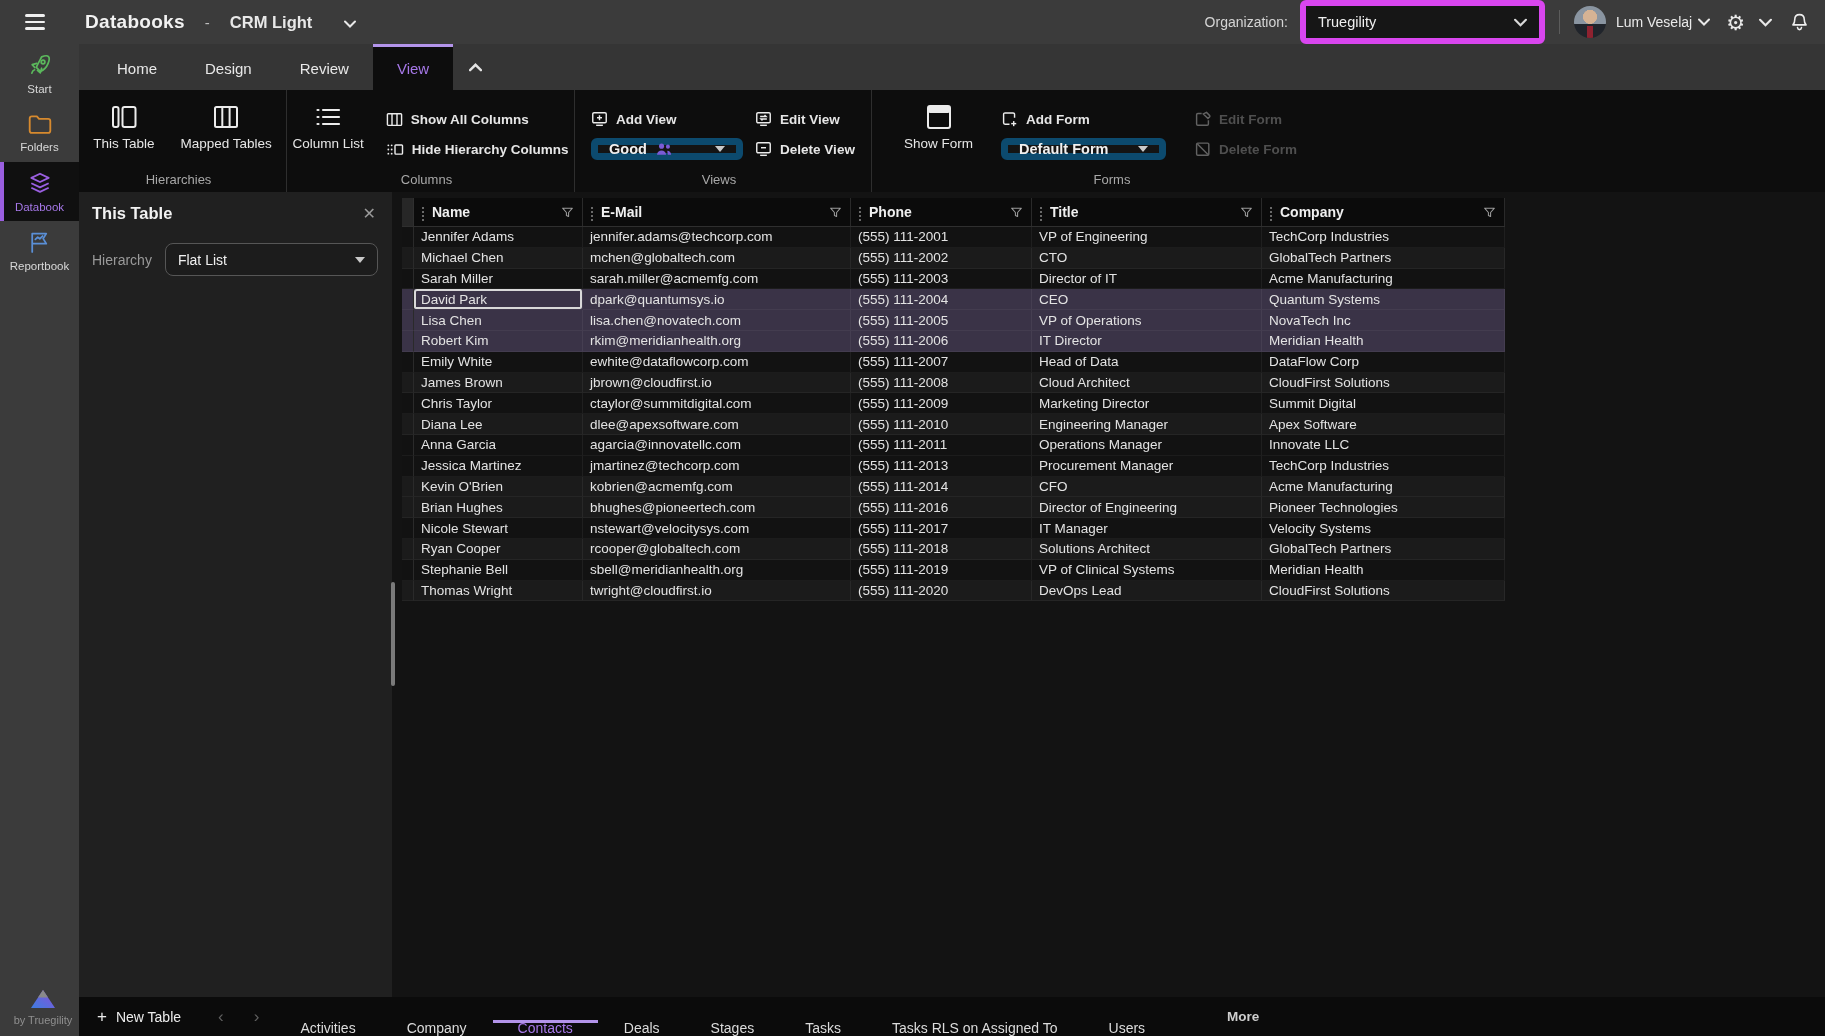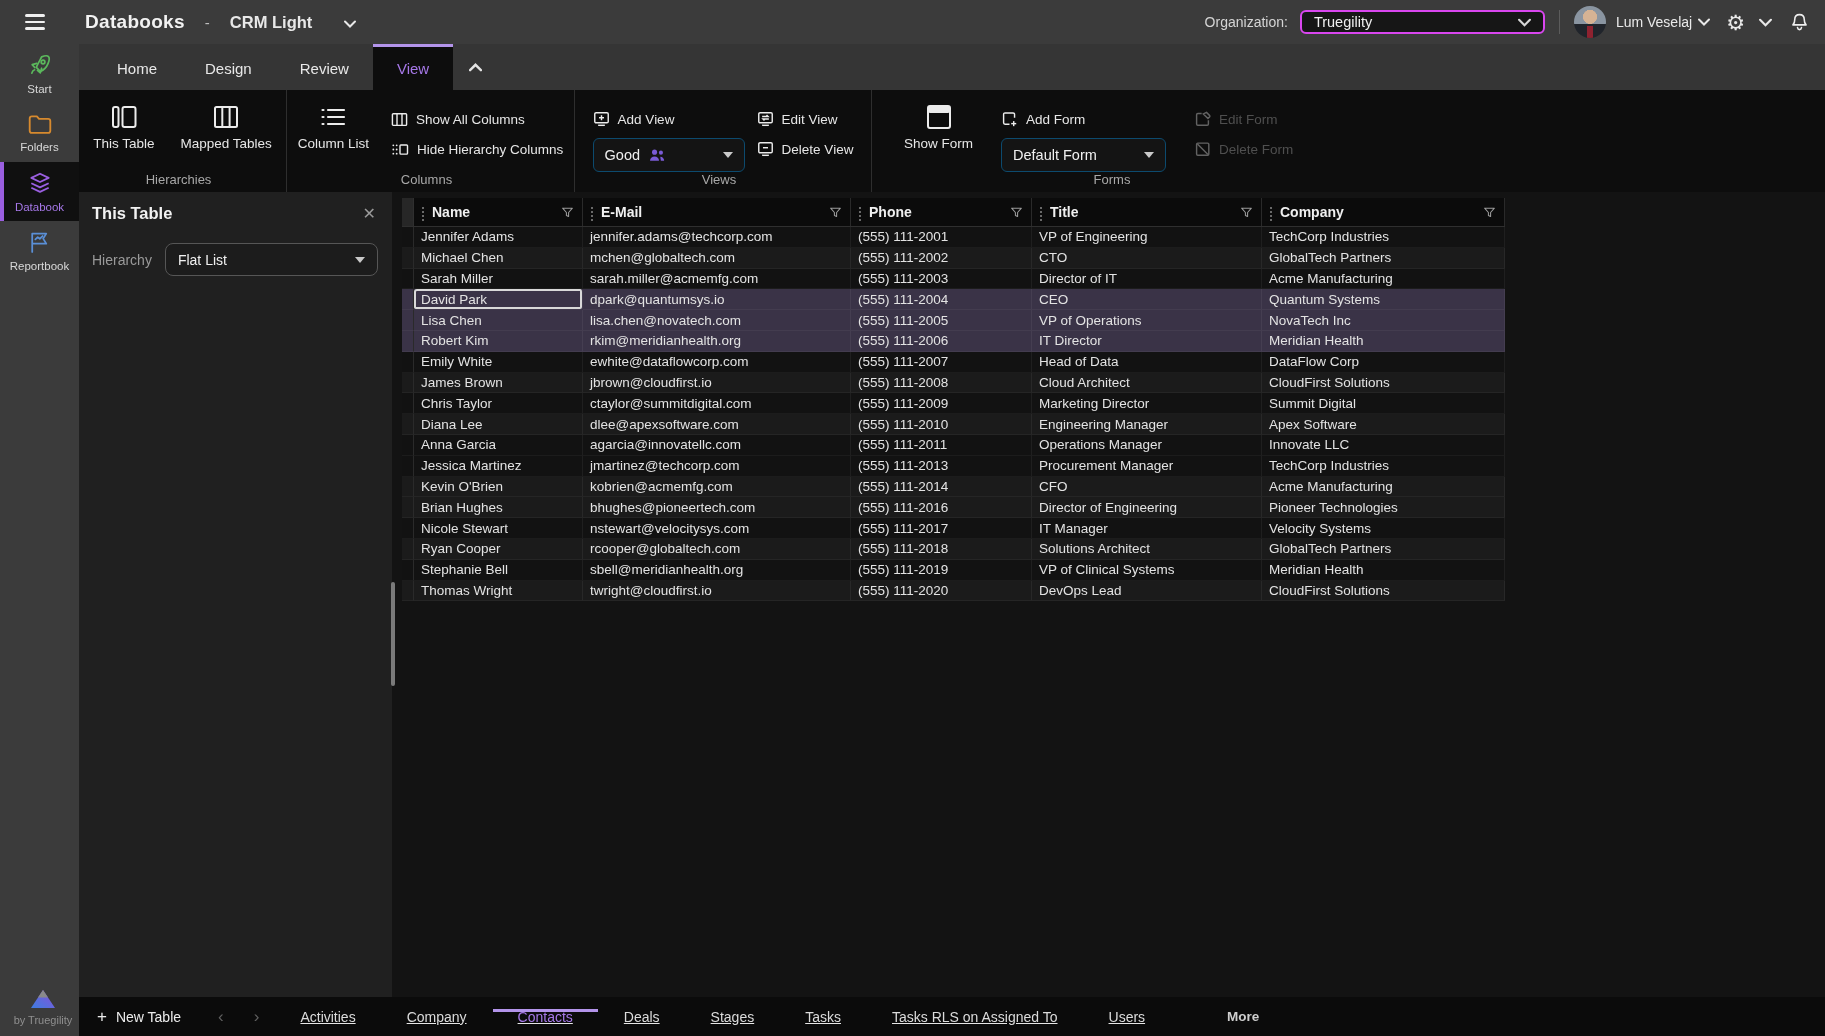--- a/index.html
+++ b/index.html
@@ -16,21 +16,21 @@
     background:#3b3b3b; display:flex; align-items:center; z-index:30; }
   .burger { margin-left:25px; width:20px; display:flex; flex-direction:column; gap:4px; cursor:pointer; }
   .burger span { height:2.5px; background:#efefef; border-radius:2px; }
   .app-title { margin-left:40px; display:flex; align-items:baseline; gap:20px; }
   .app-name { font-size:19px; font-weight:bold; letter-spacing:.3px; color:#f2f2f2; }
   .app-dash { color:#bdbdbd; font-size:15px; }
   .app-ws { font-size:16.5px; font-weight:bold; color:#e8e8e8; }
   .ws-chev { margin-left:12px; }
   .top-right { margin-left:auto; display:flex; align-items:center; margin-right:16px; }
   .org-label { font-size:14px; color:#d5d5d5; margin-right:12px; }
-  .org-select { width:245px; height:24px; background:#161616; border:2px solid #d946ef;
+  .org-select { width:245px; height:44px; background:#161616; border:6px solid #d946ef;
     border-radius:6px; display:flex; align-items:center; padding:0 12px; cursor:pointer; }
   .org-select .val { font-size:14.5px; color:#f0f0f0; }
   .org-select svg { margin-left:auto; }
   .top-divider { width:1px; height:24px; background:#5c5c5c; margin:0 14px; }
   .avatar { width:32px; height:32px; border-radius:50%; overflow:hidden; cursor:pointer;
     background:
       radial-gradient(circle at 50% 34%, #d6b394 0 26%, rgba(0,0,0,0) 27%),
       linear-gradient(180deg,#8a95a1 0 55%, #20242b 55%),
       #20242b; position:relative; }
   .avatar::after { content:''; position:absolute; left:13px; top:20px; width:6px; height:12px; background:#8e2230; }
@@ -66,26 +66,26 @@
   .g-label { position:absolute; bottom:5px; left:0; right:8px; text-align:center;
     font-size:13px; color:#a8a8a8; }
   .g-hier  { width:208px; display:flex; justify-content:center; gap:26px; }
   .g-cols  { width:288px; display:flex; justify-content:center; gap:22px; }
   .g-views { width:297px; display:flex; justify-content:center; gap:12px; }
   .g-forms { width:488px; display:flex; justify-content:flex-start; gap:28px; padding-left:32px; }
 
   .big-btn { display:flex; flex-direction:column; align-items:center; cursor:pointer; padding-top:2px; }
   .big-btn .ic { height:30px; display:flex; align-items:center; }
   .big-btn .tx { font-size:13.5px; color:#e6e6e6; margin-top:4px; white-space:nowrap; }
-  .stack { display:flex; flex-direction:column; }
+  .stack { display:flex; flex-direction:column;font-weight:bold; }
   .small-btn { display:flex; align-items:center; gap:8px; height:22px; margin-top:8px;
     font-size:13.5px; color:#e6e6e6; cursor:pointer; white-space:nowrap; }
   .small-btn.disabled { color:#4f4f4f; cursor:default; }
   .small-btn.disabled svg { opacity:.38; }
-  .r-select { margin-top:8px; height:34px; background:#141414; border:1px solid #0c4a6e; border-radius:6px;
+  .r-select { margin-top:8px; height:22px; background:#141414; border:7px solid #0c4a6e; border-radius:6px;
     display:flex; align-items:center; padding:0 11px; cursor:pointer; font-size:14.5px; color:#f0f0f0; }
   .r-select .caret, .dd-caret { width:0; height:0; border-left:5px solid transparent;
     border-right:5px solid transparent; border-top:6px solid #c9c9c9; margin-left:auto; }
   .sel-view { width:152px; gap:8px; }
   .sel-form { width:165px; }
 
   
   .panel { position:absolute; left:79px; top:192px; width:313px; height:805px; background:#202020; }
   .panel-head { display:flex; align-items:center; padding:12px 16px 0 13px; }
   .panel-title { font-size:16.5px; font-weight:bold; color:#f2f2f2; }
@@ -622,21 +622,21 @@
     </div>
 </div>
 
 <div class="bottombar">
   <div class="new-table">
     <span class="plus-glyph">+</span>
     <span>New Table</span>
   </div>
   <div class="nav-ch">‹</div>
   <div class="nav-ch">›</div>
-  <div id="btabs" style="display:flex; align-items:center;text-decoration:underline;">
+  <div id="btabs" style="display:flex; align-items:flex-end;">
       <div class="b-div"></div>
       <div class="b-tab">Activities</div>
       <div class="b-div"></div>
       <div class="b-tab">Company</div>
       <div class="b-div"></div>
       <div class="b-tab active">Contacts</div>
       <div class="b-div"></div>
       <div class="b-tab">Deals</div>
       <div class="b-div"></div>
       <div class="b-tab">Stages</div>

